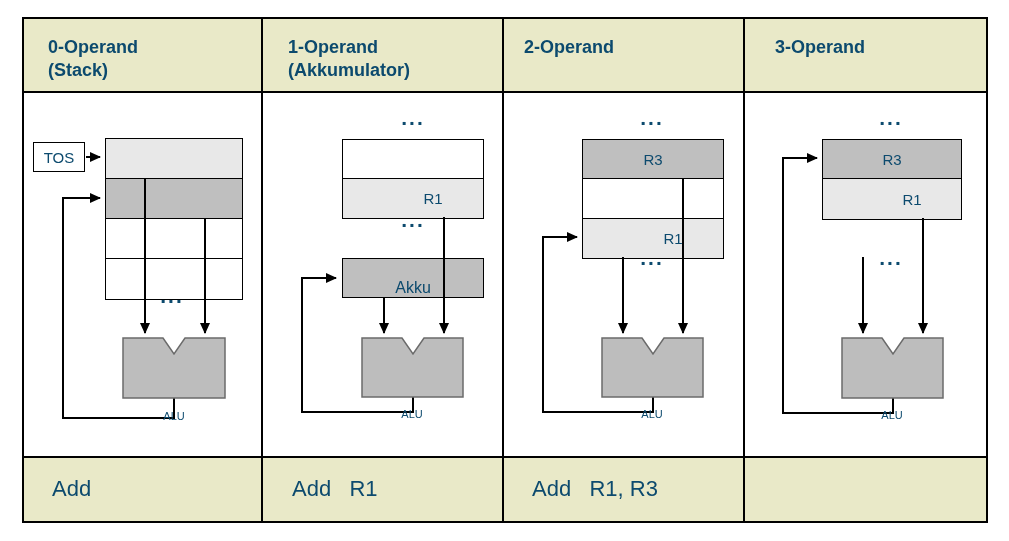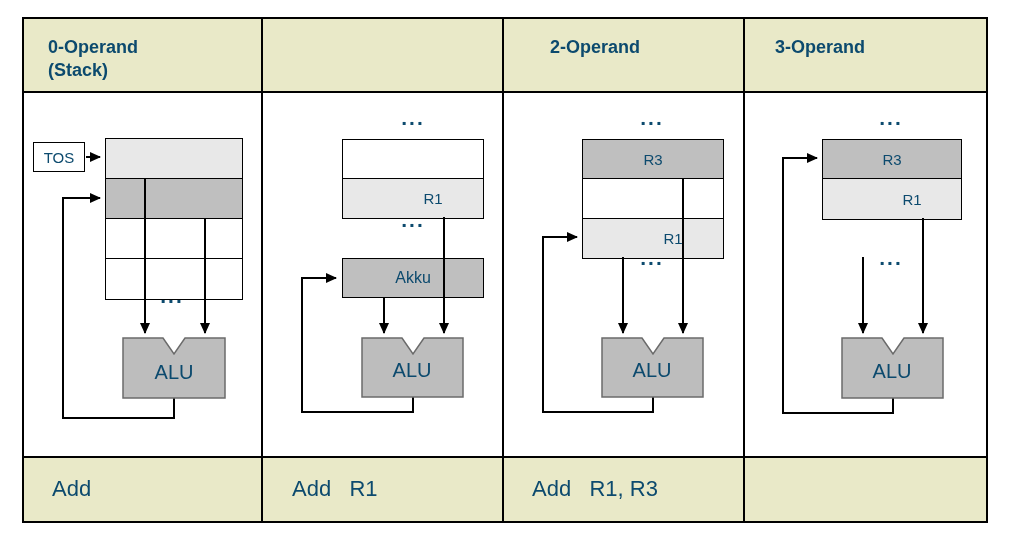--- a/index.html
+++ b/index.html
@@ -14,21 +14,21 @@
   .hdr{font-size:18px;font-weight:bold;line-height:23px;top:36px;}
   .instr{font-size:22px;top:476px;white-space:pre;}
   .box{box-sizing:border-box;border:1.5px solid #000;background:#fff;}
   .regblock{box-sizing:border-box;border:1.5px solid #000;}
   .regrow{box-sizing:border-box;display:flex;align-items:center;justify-content:center;
           font-size:15px;border-bottom:1.5px solid #000;}
   .regrow:last-child{border-bottom:none;padding-left:40px;}
   .fill-light{background:#E8E8E8;}
   .fill-dark{background:#BFBFBF;}
   .fill-white{background:#ffffff;}
-  .lbl{font-size:20px;transform:translate(-50%,-50%);white-space:nowrap;}
+  .lbl{font-size:11px;transform:translate(-50%,-50%);white-space:nowrap;margin-top:44px;}
   .dots{font-size:21px;font-weight:bold;letter-spacing:2px;transform:translate(-50%,-50%);line-height:10px;}
   .tosbox{display:flex;align-items:center;justify-content:center;font-size:15px;}
   svg.overlay{position:absolute;left:0;top:0;pointer-events:none;}
   .z1{z-index:1}.z2{z-index:2}.z3{z-index:3}
 </style>
 </head>
 <body>
 
 <div class="stage">
 
@@ -36,21 +36,25 @@
   <div class="abs band footer z1"></div>
   <div class="abs frame z2"></div>
   <div class="abs vsep z2" style="left:261px"></div>
   <div class="abs vsep z2" style="left:502px"></div>
   <div class="abs vsep z2" style="left:743px"></div>
 
   <div class="abs hdr z3" style="left:48px">
     <div>0-Operand</div>
     <div>(Stack)</div>
   </div>
-  <div class="abs hdr z3" style="left:550px">
+  <div class="abs hdr z3" style="left:288px">
+    <div>1-Operand</div>
+    <div>(Akkumulator)</div>
+  </div>
+  <div class="abs hdr z3" style="left:524px">
     <div>2-Operand</div>
   </div>
   <div class="abs hdr z3" style="left:775px">
     <div>3-Operand</div>
   </div>
 
   <div class="abs instr z3" style="left:52px">Add</div>
   <div class="abs instr z3" style="left:292px">Add   R1</div>
   <div class="abs instr z3" style="left:532px">Add   R1, R3</div>
 
@@ -69,21 +73,21 @@
   <div class="abs dots z3" style="left:413px;top:118px">...</div>
   <div class="abs regblock z1" style="left:342px;top:139px;width:142px">
     <div class="regrow fill-white" style="height:39px">
       <span></span>
     </div>
     <div class="regrow fill-light" style="height:39px">
       <span>R1</span>
     </div>
   </div>
   <div class="abs dots z3" style="left:413px;top:220px">...</div>
-  <div class="abs box fill-dark z1" style="left:342px;top:258px;width:142px;height:40px;display:flex;align-items:center;justify-content:center;font-size:16px">
+  <div class="abs box fill-dark z1" style="left:342px;top:258px;width:142px;height:40px;display:flex;align-items:flex-end;justify-content:center;font-size:16px">
     <span>Akku</span>
   </div>
   <div class="abs lbl z3" style="left:412px;top:370px">ALU</div>
 
   <div class="abs dots z3" style="left:652px;top:118px">...</div>
   <div class="abs regblock z1" style="left:582px;top:139px;width:142px">
     <div class="regrow fill-dark" style="height:39px">
       <span>R3</span>
     </div>
     <div class="regrow fill-white" style="height:40px">

